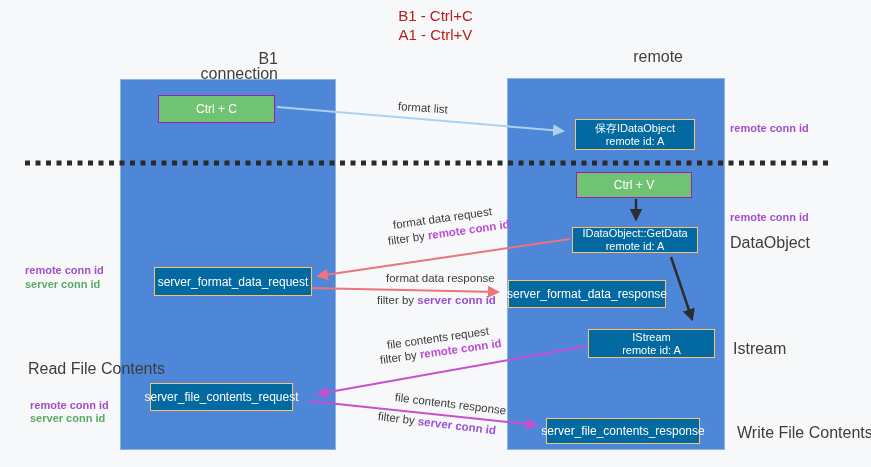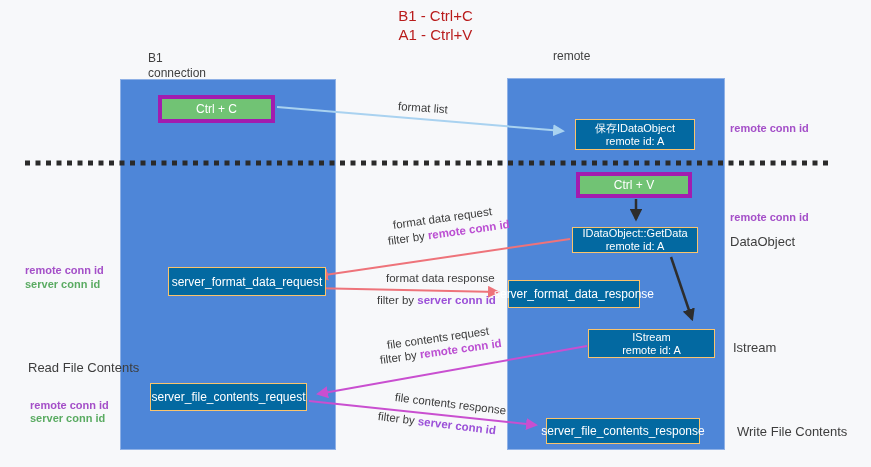--- a/index.html
+++ b/index.html
@@ -4,39 +4,39 @@
 <style>
   html,body{margin:0;padding:0;}
   body{background:#eceef0;font-family:"Liberation Sans","DejaVu Sans",sans-serif;}
   .stage{position:relative;width:871px;height:467px;background:#f7f8fa;overflow:hidden;
          font-family:"Liberation Sans","DejaVu Sans",sans-serif;}
   .abs{position:absolute;}
   .title{left:0;right:0;top:6px;text-align:center;font-size:15px;line-height:19px;color:#b91c1c;}
   .lane{background:#4e86d8;border:1px solid #8fb1e6;box-sizing:border-box;}
   .lane-left{left:120px;top:79px;width:216px;height:371px;}
   .lane-right{left:507px;top:78px;width:218px;height:372px;}
-  .hdr{width:130px;text-align:left;font-size:12px;line-height:15px;color:#3f3f3f;}
+  .hdr{width:130px;text-align:right;font-size:16px;line-height:15px;color:#3f3f3f;}
   .hdr-left{left:148px;top:51px;}
   .hdr-right{left:553px;top:49px;}
   .node{display:flex;flex-direction:column;align-items:center;justify-content:center;
         color:#fff;text-align:center;box-sizing:border-box;z-index:3;}
-  .green{background:#71c374;border:4px solid #a21caf;}
+  .green{background:#71c374;border:1px solid #a21caf;}
   .orange{background:#0369a1;border:1px solid #fbc46c;}
   .fs12{font-size:12px;}
   .fs11{font-size:11px;line-height:13px;}
   .n-ctrlc{left:158px;top:95px;width:117px;height:28px;}
   .n-save{left:575px;top:119px;width:120px;height:31px;}
   .n-ctrlv{left:576px;top:172px;width:116px;height:26px;}
   .n-getdata{left:572px;top:227px;width:126px;height:26px;}
-  .n-freq{left:168px;top:267px;width:158px;height:29px;}
-  .n-fres{left:508px;top:280px;width:132px;height:28px;}
+  .n-freq{left:154px;top:267px;width:158px;height:29px;}
+  .n-fres{left:508px;top:280px;width:158px;height:28px;}
   .n-istream{left:588px;top:329px;width:127px;height:29px;}
-  .n-creq{left:150px;top:383px;width:157px;height:28px;}
+  .n-creq{left:150px;top:383px;width:143px;height:28px;}
   .n-cres{left:546px;top:418px;width:154px;height:26px;}
-  .side{font-size:13px;color:#3d3d3d;white-space:nowrap;z-index:3;}
+  .side{font-size:16px;color:#3d3d3d;white-space:nowrap;z-index:3;}
   .purple{color:#a44fc8;font-weight:bold;font-size:11px;}
   .greentx{color:#5aab62;font-weight:bold;font-size:11px;}
   .s-rc1{left:730px;top:122px;}
   .s-rc2{left:730px;top:211px;}
   .s-dataobject{left:730px;top:234px;}
   .s-istream{left:733px;top:340px;}
   .s-write{left:737px;top:424px;}
   .s-read{left:28px;top:360px;}
   .s-g1r{left:25px;top:264px;}
   .s-g1s{left:25px;top:278px;}

